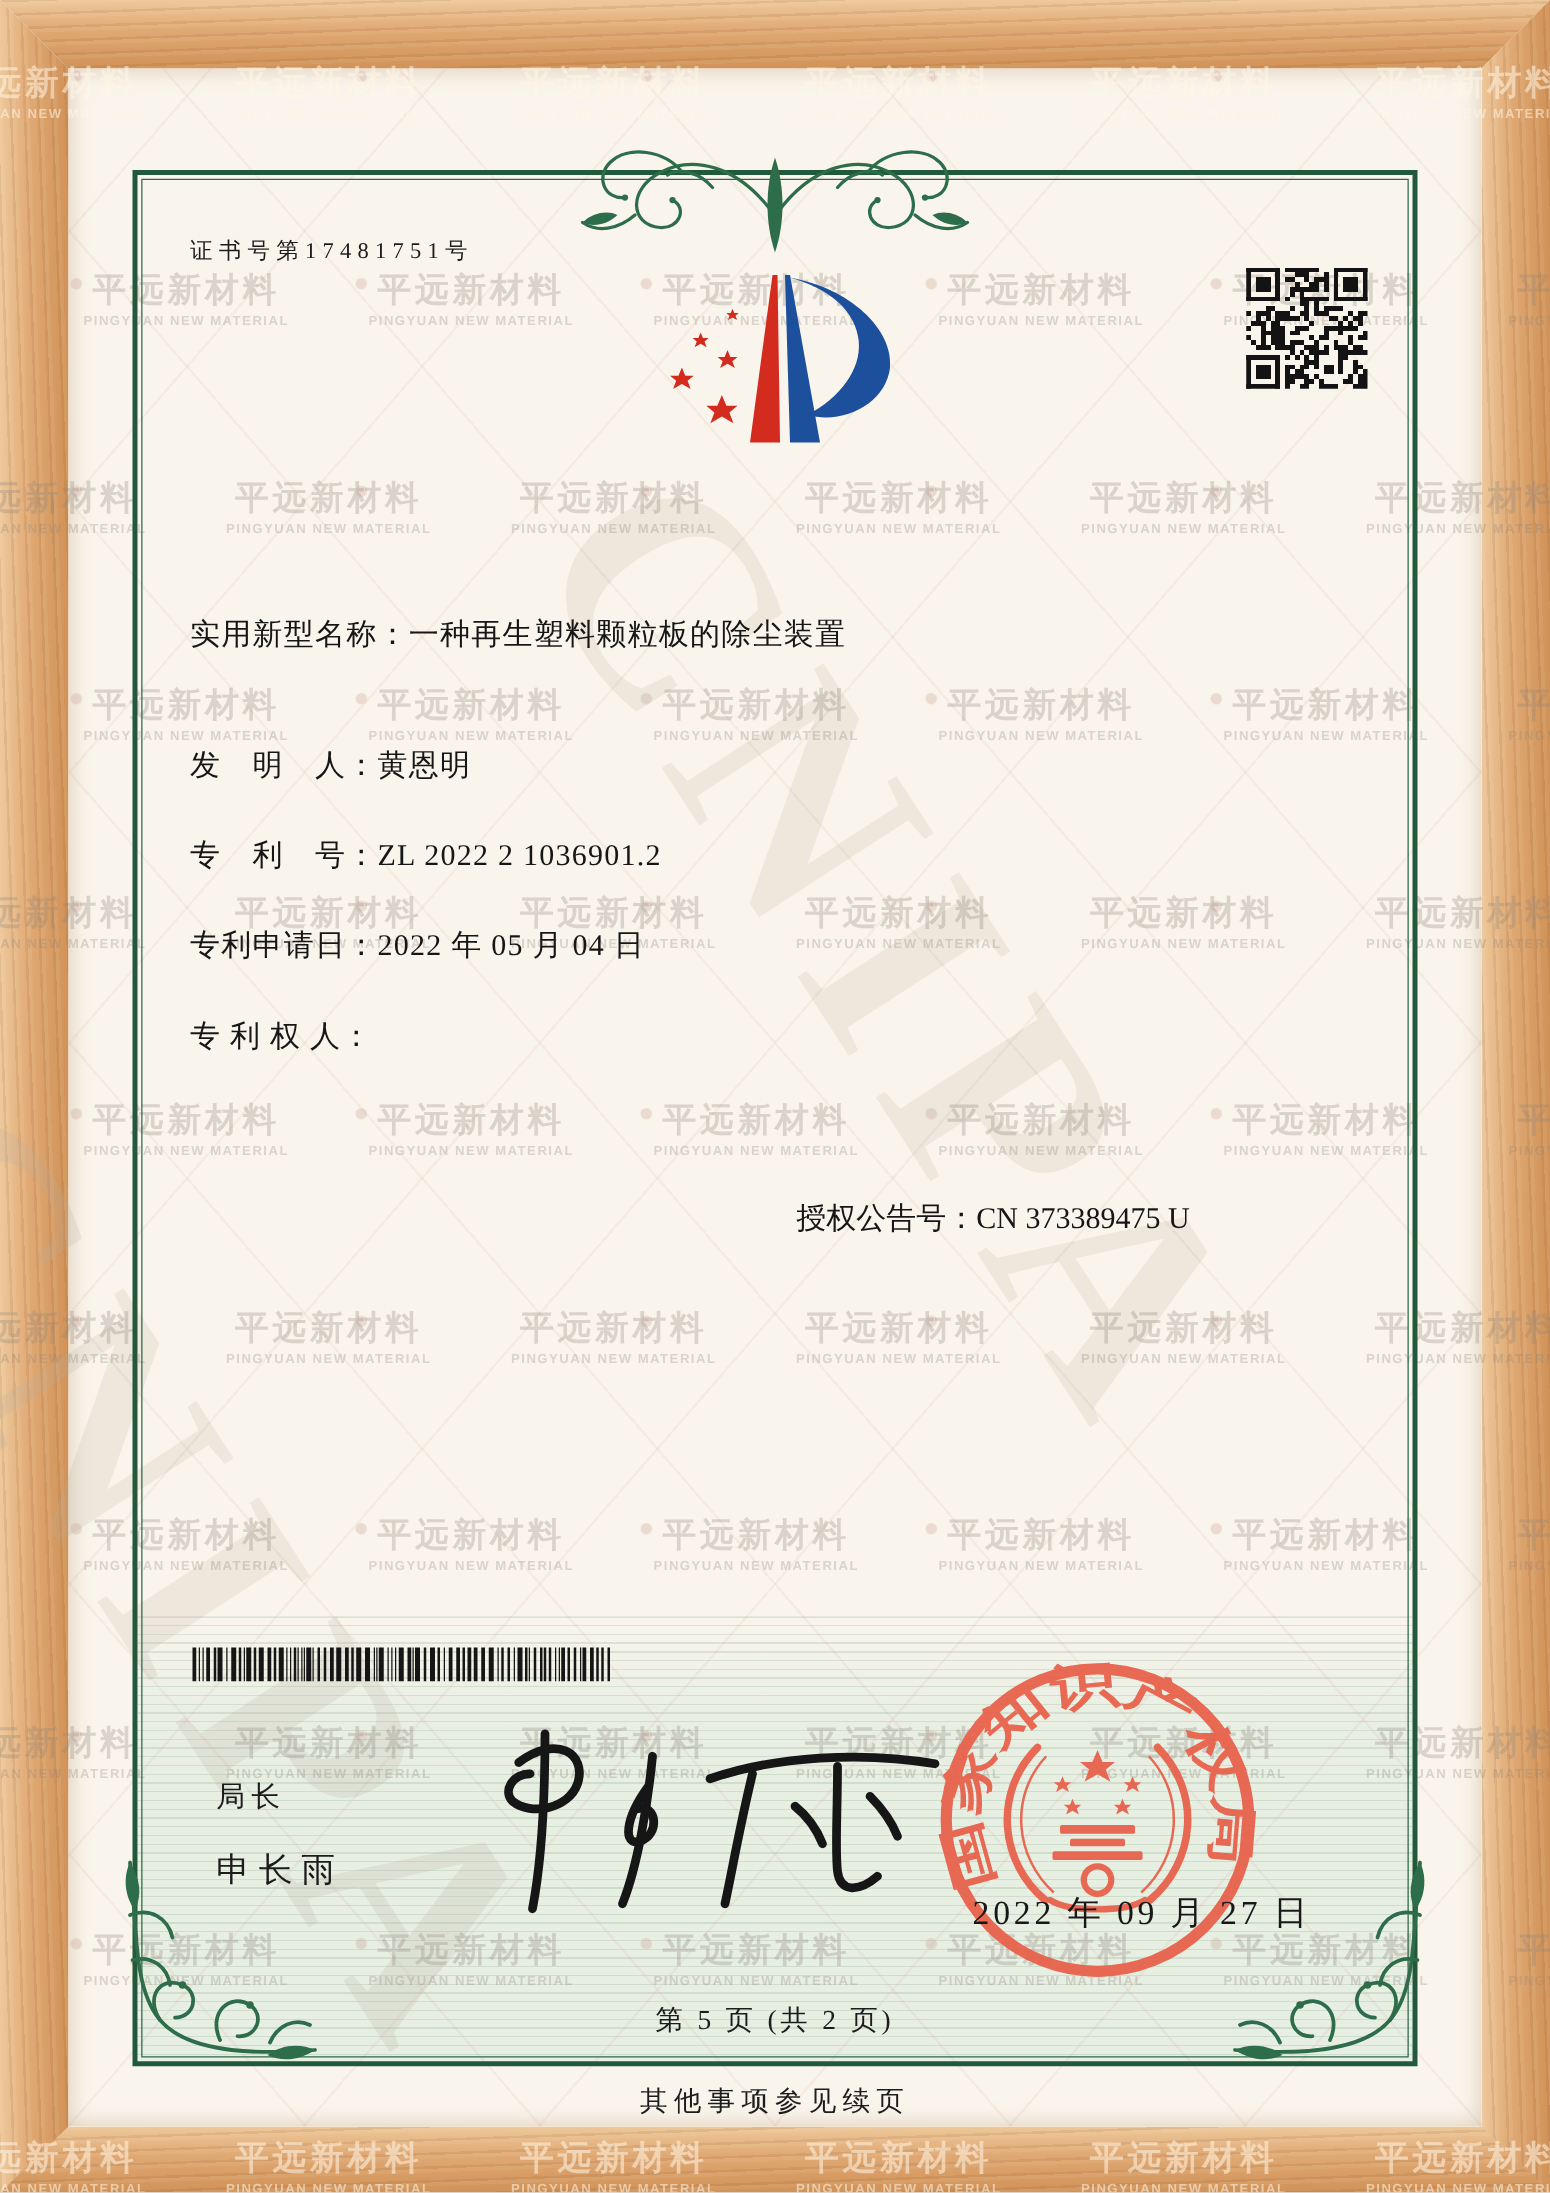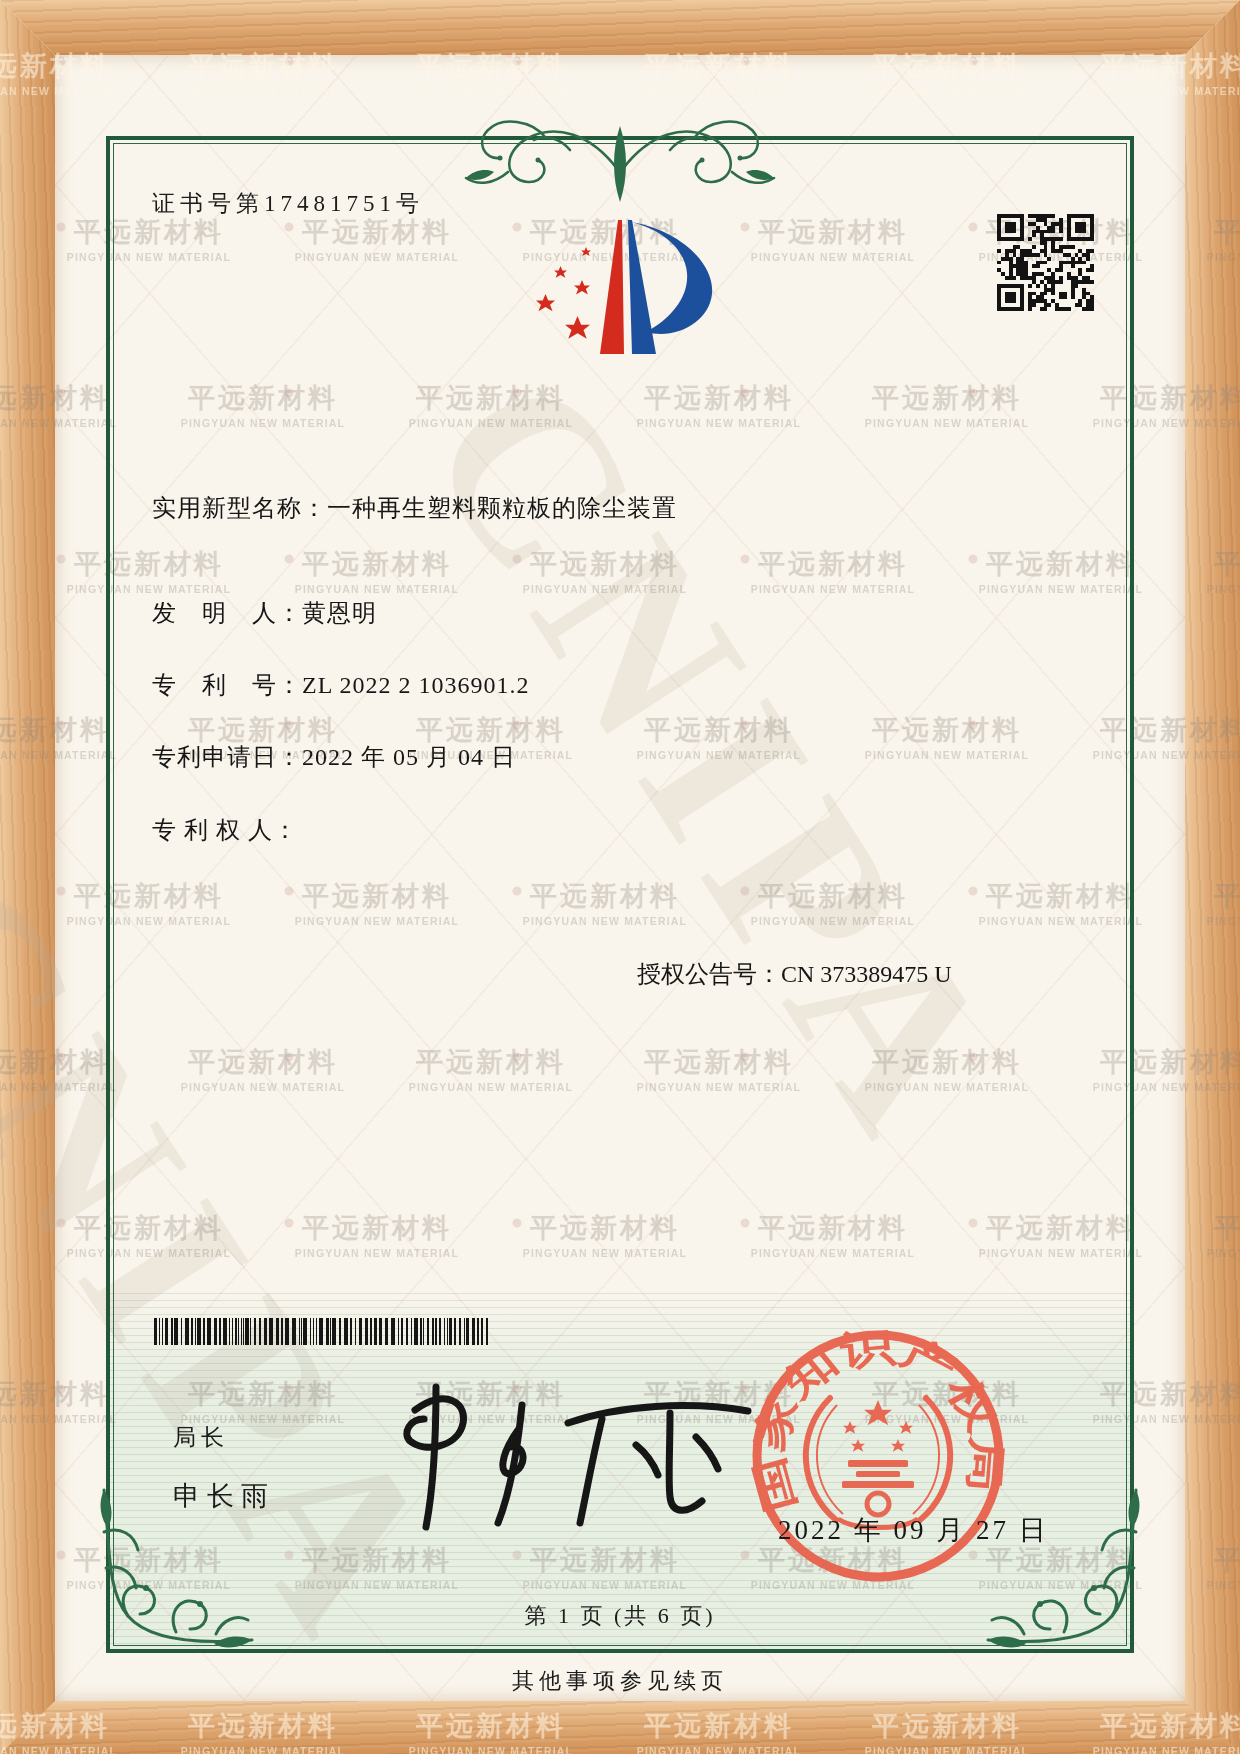--- a/index.html
+++ b/index.html
@@ -48,21 +48,21 @@
   .wm .wm-en{font-size:10.5px;font-weight:700;letter-spacing:1.2px;margin-top:1px;}
   .wm.on-wood{color:rgba(255,246,230,.55);}
 
   
   .content{position:absolute;z-index:10;inset:0;}
   .inner-border{position:absolute;left:106px;top:136px;width:1028px;height:1517px;
     border:4px solid #21593a;}
   .inner-border::after{content:"";position:absolute;inset:3px;border:1px solid #2c6847;}
   .flourish{position:absolute;}
 
-  .cert-no{position:absolute;left:152px;top:188px;font-size:23px;letter-spacing:5px;color:#1c1c1c;}
+  .cert-no{position:absolute;left:152px;top:188px;font-size:18px;letter-spacing:5px;color:#1c1c1c;}
   .logo{position:absolute;left:468px;top:168px;}
   .qr{position:absolute;left:997px;top:214px;}
   .title{position:absolute;left:0;top:334px;width:100%;text-align:center;
     font-size:47px;font-weight:700;letter-spacing:11px;color:#111;}
 
   .row{position:absolute;left:152px;width:870px;display:flex;font-size:24px;color:#161616;line-height:33px;}
   .row .lab{flex:none;letter-spacing:1px;}
   .row .val{flex:1;white-space:pre-line;letter-spacing:1px;}
   .row.r0{top:492px;} .row.r1{top:597px;} .row.r2{top:669px;}
   .row.r3{top:741px;} .row.r4{top:814px;} .row.r5{top:886px;width:830px;}
@@ -820,16 +820,16 @@
           <rect x="104" y="138" width="60" height="7" rx="1.5"></rect>
           <rect x="112" y="149" width="44" height="6" rx="1.5"></rect>
           <rect x="98" y="159" width="72" height="7" rx="1.5"></rect>
         </g>
         <circle cx="134" cy="182" r="11" fill="none" stroke="#e96049" stroke-width="5"></circle>
         <path d="M96,198 C112,208 156,208 172,198" fill="none" stroke="#e96049" stroke-width="5" stroke-linecap="round"></path>
       </g>
     </svg>
     <div class="seal-date">2022 年 09 月 27 日</div>
 
-    <div class="page-num">第 1 页 (共 6 页)</div>
+    <div class="page-num">第 5 页 (共 2 页)</div>
     <div class="bottom-note">其他事项参见续页</div>
   </div>
 </div>
 
 </body></html>

